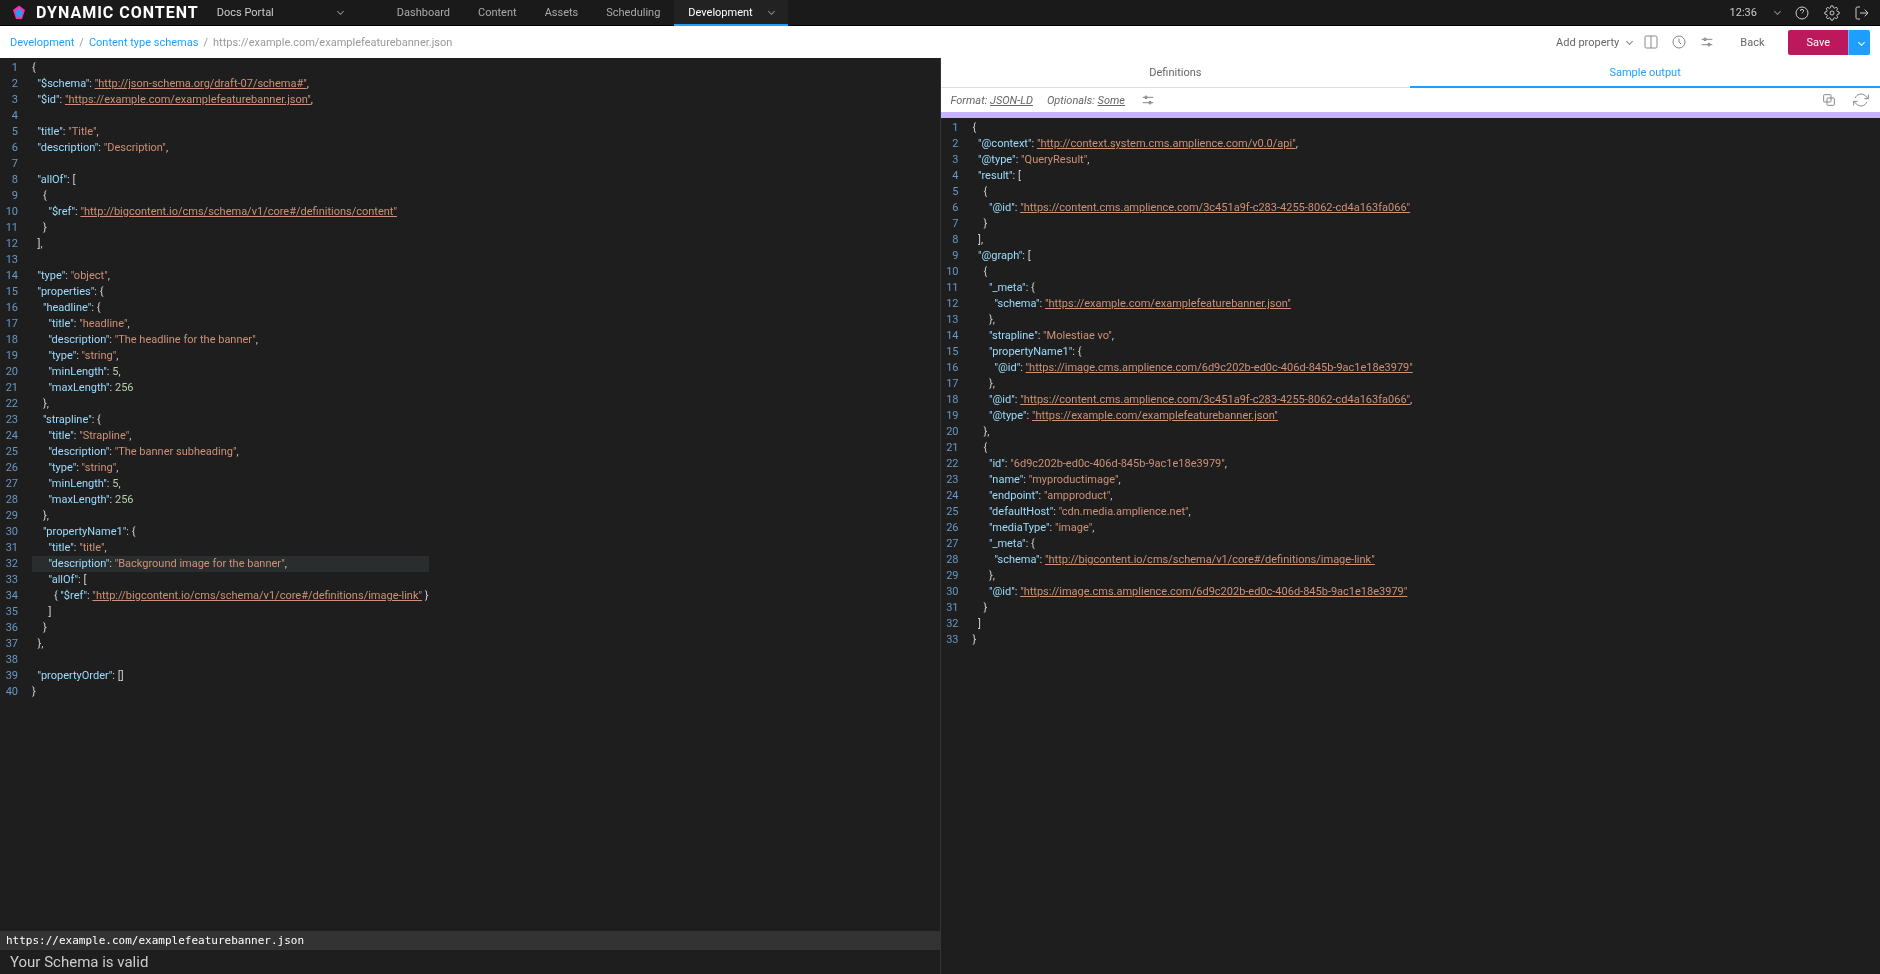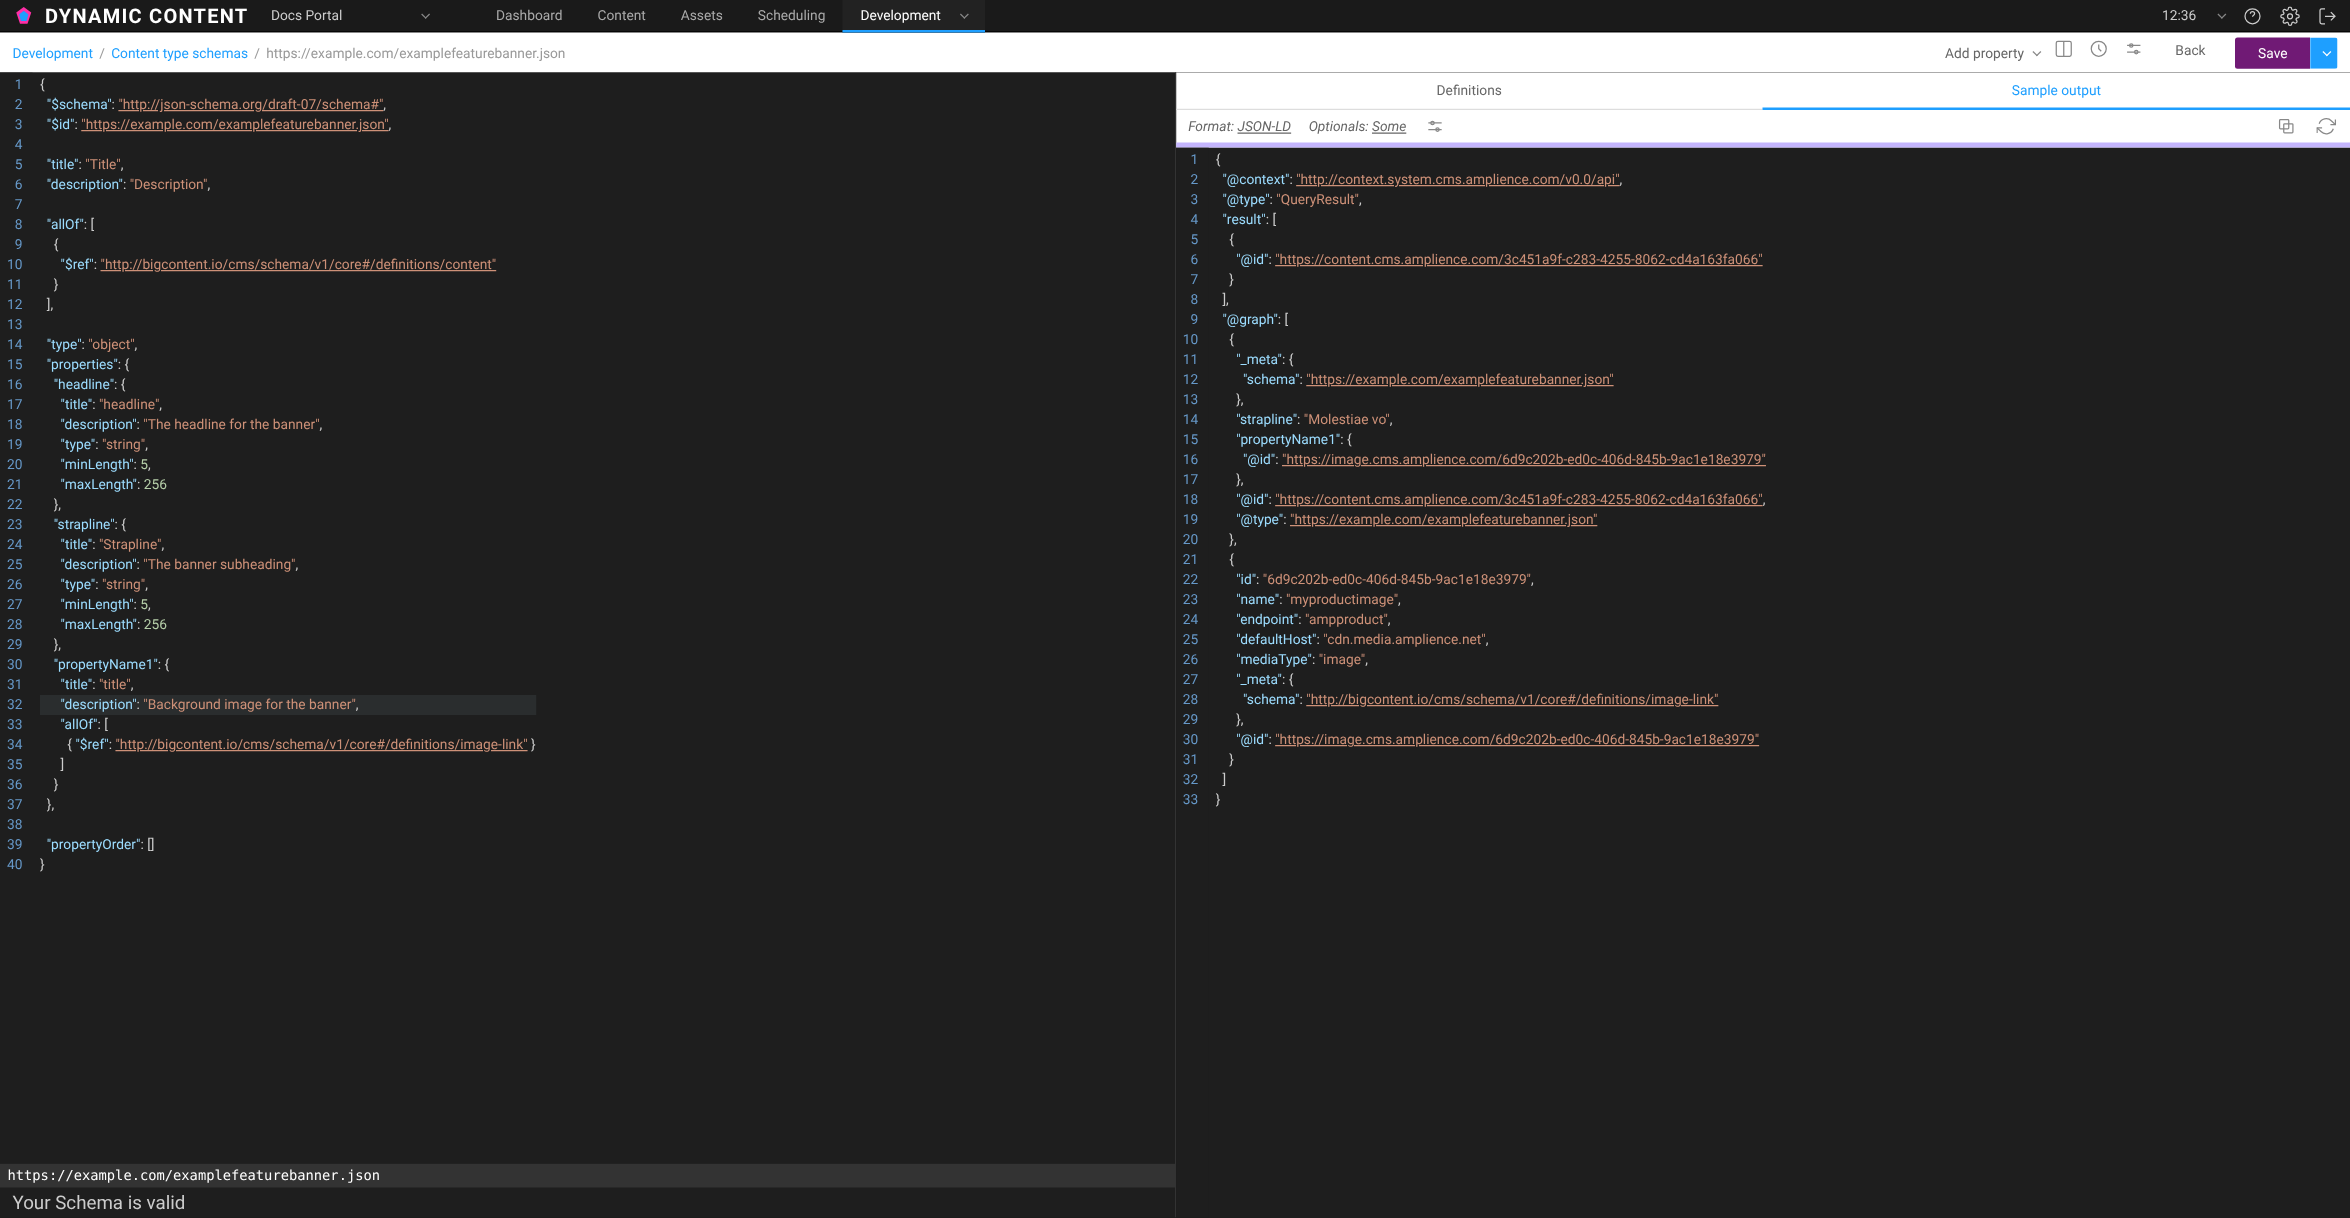--- a/index.html
+++ b/index.html
@@ -12,35 +12,35 @@
 .nav-tab{padding:0 14px;height:26px;line-height:26px;color:#aaa;font-size:11px;cursor:pointer}
 .nav-tab.active{color:#fff;border-bottom:2px solid #1e9fff;background:#222}
 .top-right{margin-left:auto;display:flex;align-items:center;gap:14px}
 .clock{color:#ccc;font-size:11px}
 .icon-btn{width:16px;height:16px;display:flex;align-items:center;justify-content:center;cursor:pointer}
 .icon-btn svg{width:16px;height:16px;stroke:#ccc;fill:none;stroke-width:1.5}
 .subbar{height:32px;background:#fff;display:flex;align-items:center;padding:0 10px;color:#666;font-size:11px}
 .crumb-link{color:#1e9fff;cursor:pointer}
 .crumb-sep{margin:0 5px;color:#999}
 .crumb-url{color:#999}
-.sub-right{margin-left:auto;display:flex;gap:10px}
+.sub-right{margin-left:auto;display:flex;align-items:center;gap:10px}
 .sub-txt{color:#666;font-size:11px;cursor:pointer;display:flex;align-items:center;gap:4px}
 .tool-icon{width:18px;height:18px;display:flex;align-items:center;justify-content:center;cursor:pointer}
 .tool-icon svg{width:16px;height:16px;stroke:#888;fill:none;stroke-width:1.5}
 .back-btn{color:#666;padding:4px 14px;cursor:pointer;font-size:11px}
 .save-group{display:flex}
-.save-btn{background:#701a75;color:#fff;padding:5px 18px;border:none;cursor:pointer;font-size:11px;border-radius:2px 0 0 2px}
+.save-btn{background:#be185d;color:#fff;padding:5px 18px;border:none;cursor:pointer;font-size:11px;border-radius:2px 0 0 2px}
 .save-drop{background:#1e9fff;color:#fff;padding:5px 6px;border:none;cursor:pointer;border-left:1px solid rgba(255,255,255,.3);border-radius:0 2px 2px 0}
 .main{display:flex;height:calc(100% - 58px)}
 .pane{flex:1;display:flex;flex-direction:column;background:#1e1e1e;min-width:0}
 .pane.left{border-right:1px solid #333}
 .right-tabs{height:30px;background:#fff;display:flex}
 .right-tab{flex:1;text-align:center;line-height:30px;color:#666;font-size:11px;cursor:pointer;border-bottom:1px solid #ddd}
 .right-tab.active{color:#1e9fff;border-bottom:2px solid #1e9fff}
-.right-toolbar{height:30px;background:#fff;display:flex;align-items:center;padding:0 10px;border-bottom:4px solid #c4b5fd;font-size:11px;color:#666;gap:14px}
+.right-toolbar{height:30px;background:#fff;display:flex;align-items:center;padding:0 10px;border-bottom:6px solid #c4b5fd;font-size:11px;color:#666;gap:14px}
 .right-toolbar .it{font-style:italic}
 .right-toolbar .uline{text-decoration:underline}
 .spacer{flex:1}
 .editor{flex:1;display:flex;overflow:auto;font-family:Menlo,Consolas,monospace;font-size:11px;line-height:16px}
 .gutter{background:#1e1e1e;color:#6698c8;text-align:right;padding:2px 8px 2px 4px;user-select:none;min-width:26px}
 .code{padding:2px 0 2px 6px;white-space:pre;color:#ccc}
 .code .s{color:#ce9178}
 .code .k{color:#9cdcfe}
 .code .n{color:#b5cea8}
 .code .p{color:#ccc}

